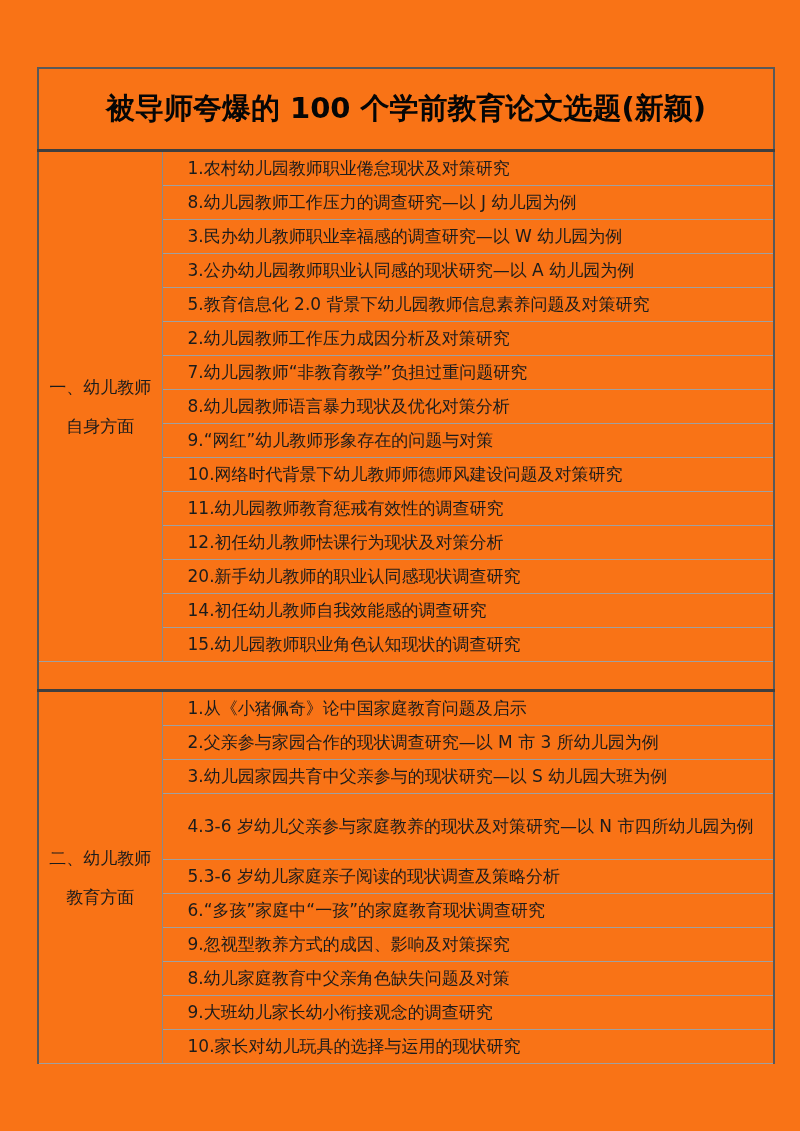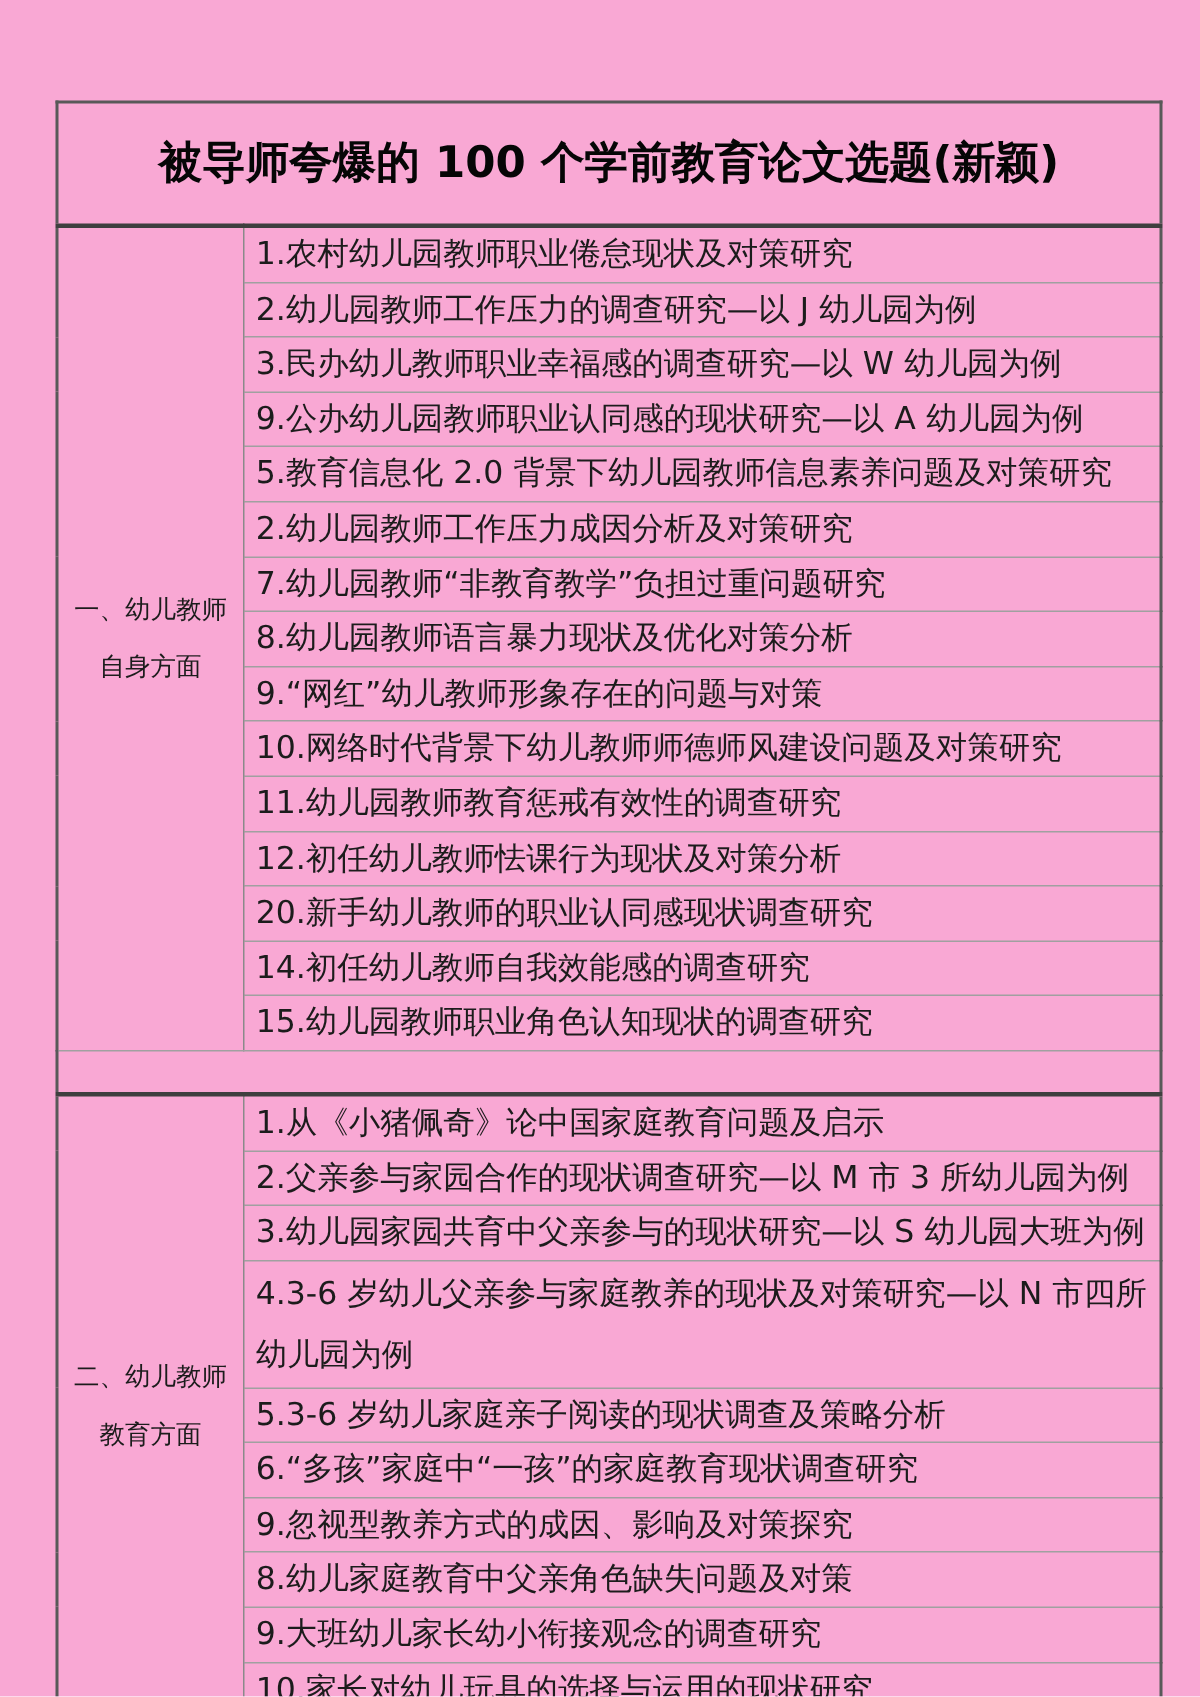--- a/index.html
+++ b/index.html
@@ -10,21 +10,21 @@
   body {
     width: 800px;
     height: 1131px;
     font-family: "DejaVu Sans", "Liberation Sans", sans-serif;
     color: #1c1c1c;
   }
   .page {
     position: relative;
     width: 800px;
     height: 1131px;
-    background: #f9a8d4;
+    background: #f97316;
     overflow: hidden;
   }
   table.topics-table {
     position: absolute;
     left: 37px;
     top: 67px;
     width: 738px;
     border-collapse: collapse;
     table-layout: fixed;
     border: 2px solid #595959;
@@ -46,22 +46,22 @@
     border-right: 1px solid #8a8a8a;
     text-align: center;
     vertical-align: middle;
     font-size: 17px;
     line-height: 2.25;
     padding: 16px 2px;
   }
   td.topic-cell {
     border: 1px solid #a0a0a0;
     height: 31px;
-    padding: 1px 6px 1px 8px;
-    font-size: 21px;
+    padding: 1px 6px 1px 25px;
+    font-size: 17px;
     vertical-align: middle;
     text-align: left;
     line-height: 1.6;
     overflow: hidden;
   }
   td.topic-cell.tall {
     height: 63px;
     line-height: 1.95;
   }
   td.spacer-cell {
@@ -85,27 +85,27 @@
       </tr>
 
       <tr>
         <td rowspan="15" class="category-cell">
           <span>一、幼儿教师</span><br>
           <span>自身方面</span>
         </td>
         <td class="topic-cell">1.农村幼儿园教师职业倦怠现状及对策研究</td>
       </tr>
       <tr>
-          <td class="topic-cell">2.幼儿园教师工作压力的调查研究—以 J 幼儿园为例</td>
+          <td class="topic-cell">8.幼儿园教师工作压力的调查研究—以 J 幼儿园为例</td>
         </tr>
       <tr>
           <td class="topic-cell">3.民办幼儿教师职业幸福感的调查研究—以 W 幼儿园为例</td>
         </tr>
       <tr>
-          <td class="topic-cell">9.公办幼儿园教师职业认同感的现状研究—以 A 幼儿园为例</td>
+          <td class="topic-cell">3.公办幼儿园教师职业认同感的现状研究—以 A 幼儿园为例</td>
         </tr>
       <tr>
           <td class="topic-cell">5.教育信息化 2.0 背景下幼儿园教师信息素养问题及对策研究</td>
         </tr>
       <tr>
           <td class="topic-cell">2.幼儿园教师工作压力成因分析及对策研究</td>
         </tr>
       <tr>
           <td class="topic-cell">7.幼儿园教师“非教育教学”负担过重问题研究</td>
         </tr>

